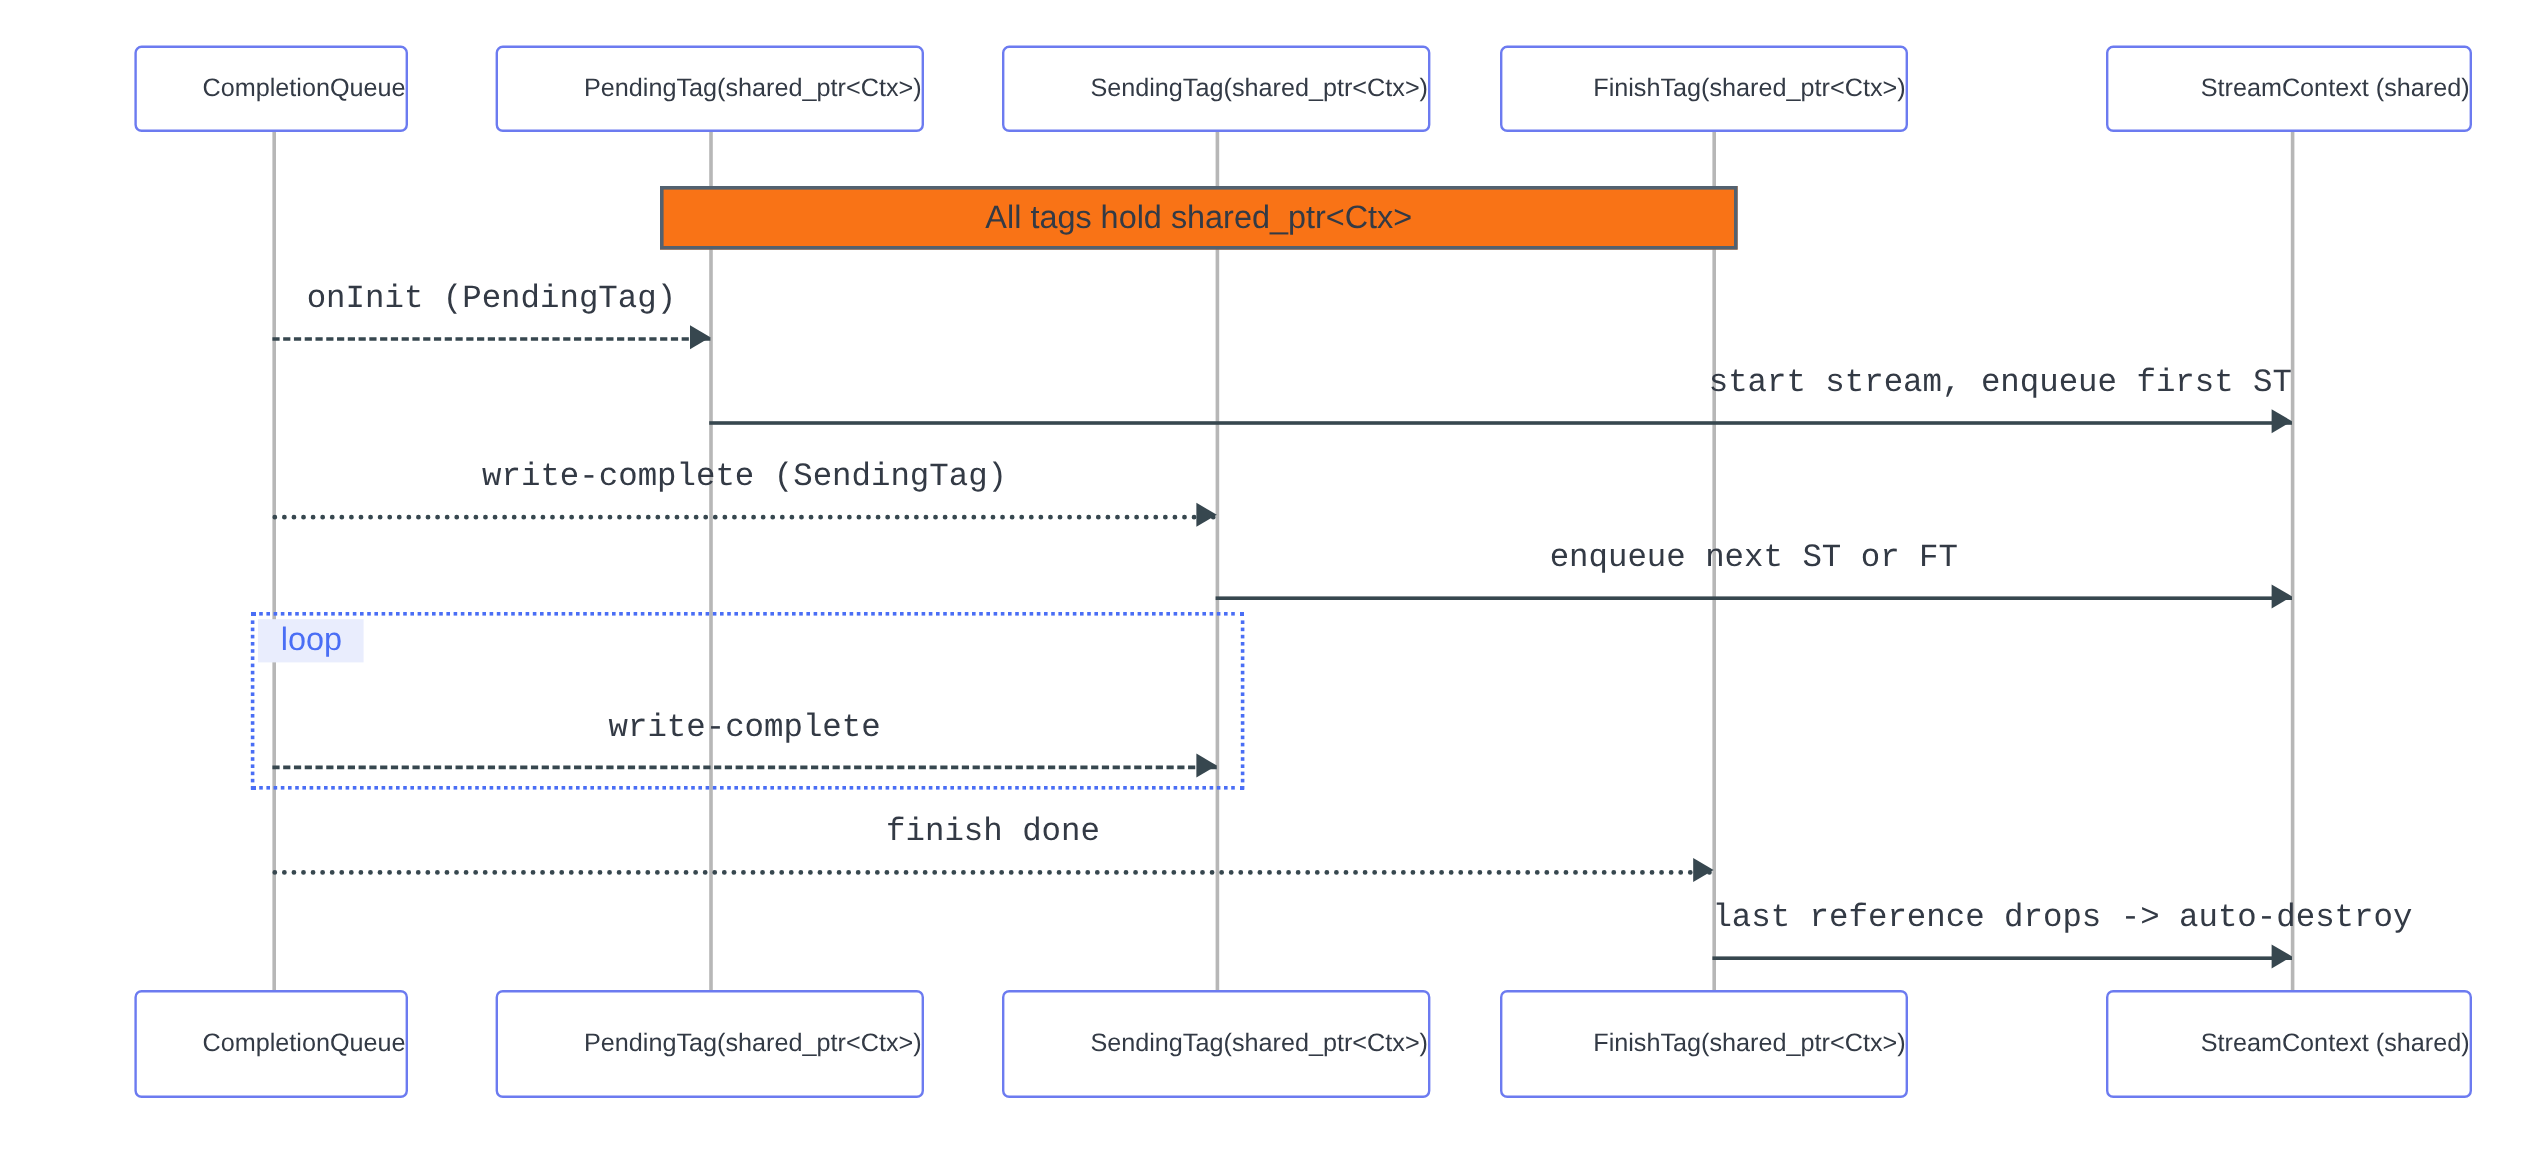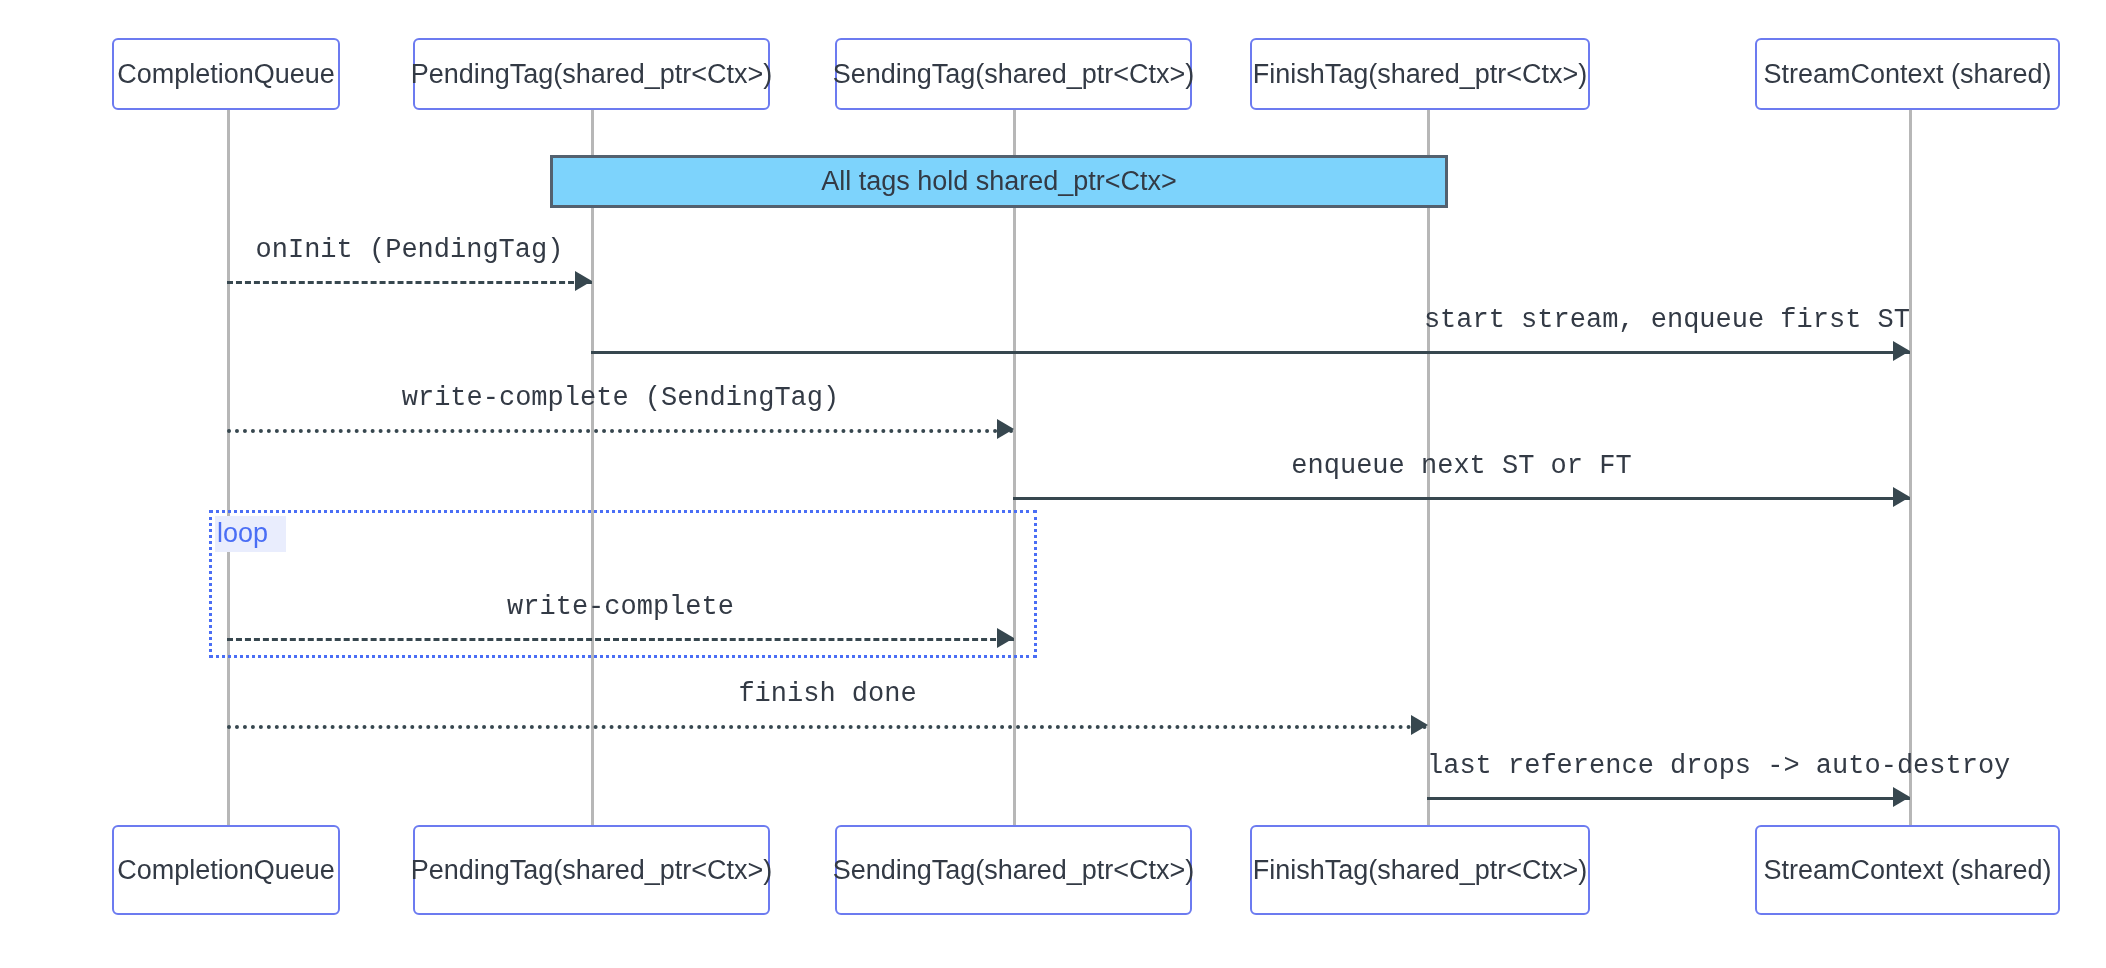--- a/index.html
+++ b/index.html
@@ -18,41 +18,41 @@
     overflow: hidden;
   }
   
   .participant-box {
     position: absolute;
     box-sizing: border-box;
     border: 2px solid #6c7bf0;
     border-radius: 6px;
     background: #ffffff;
     color: #333a45;
-    font-size: 27px;
+    font-size: 21px;
     display: flex;
     align-items: center;
-    justify-content: center;
+    justify-content: flex-end;
     text-align: center;
     white-space: nowrap;
     z-index: 6;
   }
   
   .lifeline {
     position: absolute;
     width: 3px;
     background: #b7b7b7;
     z-index: 1;
   }
   
   .note-box {
     position: absolute;
     box-sizing: border-box;
     border: 3px solid #53616f;
-    background: #7dd3fc;
+    background: #f97316;
     display: flex;
     align-items: center;
     justify-content: center;
     color: #333a45;
     font-size: 27px;
     white-space: nowrap;
     z-index: 5;
   }
   
   .message {
@@ -104,21 +104,21 @@
     background: transparent;
     z-index: 3;
   }
   .fragment-label {
     position: absolute;
     top: 3px;
     left: 3px;
     background: #e9edfd;
     color: #4a6ef5;
     font-size: 27px;
-    padding: 3px 18px 5px 2px;
+    padding: 3px 18px 5px 19px;
     line-height: 1.05;
   }
   .fragment-condition {
     position: absolute;
     top: 6px;
     left: 0;
     right: 0;
     text-align: center;
     color: #333a45;
     font-size: 27px;

